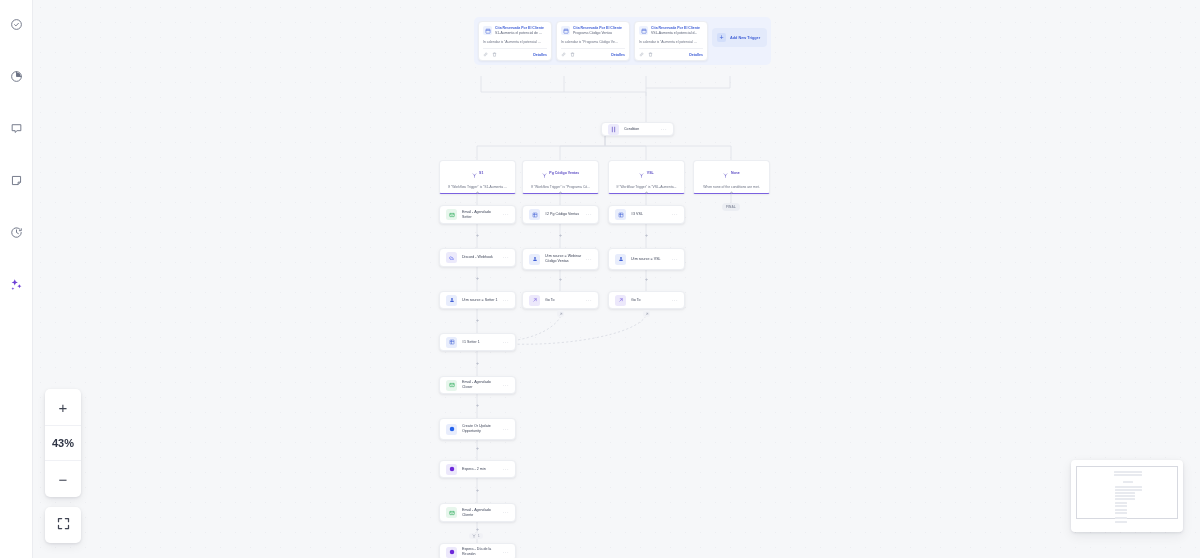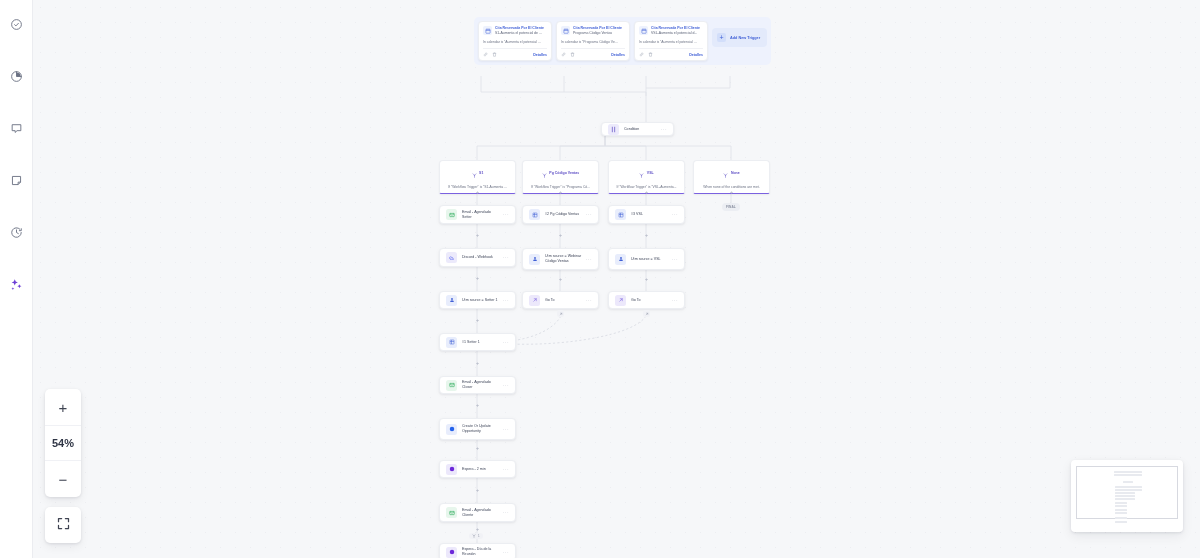--- a/index.html
+++ b/index.html
@@ -671,21 +671,21 @@
       <div class="plus-dot" style="left:525px; top:233px;">+</div>
       <div class="plus-dot" style="left:525px; top:277px;">+</div>
       <div class="plus-dot" style="left:611px; top:233px;">+</div>
       <div class="plus-dot" style="left:611px; top:277px;">+</div>
 
     </div>
   </div>
 
   <div class="zoom-box">
     <div class="zoom-btn">+</div>
-    <div class="zoom-val">54%</div>
+    <div class="zoom-val">43%</div>
     <div class="zoom-btn">−</div>
   </div>
 
   <div class="fit-box">
     <span>
       <svg width="15" height="15" viewBox="0 0 24 24" fill="none" stroke="#3f4452" stroke-width="2" stroke-linecap="round" stroke-linejoin="round">
         <path d="M9 4H4v5M15 4h5v5M9 20H4v-5M15 20h5v-5"></path>
       </svg>
     </span>
   </div>

